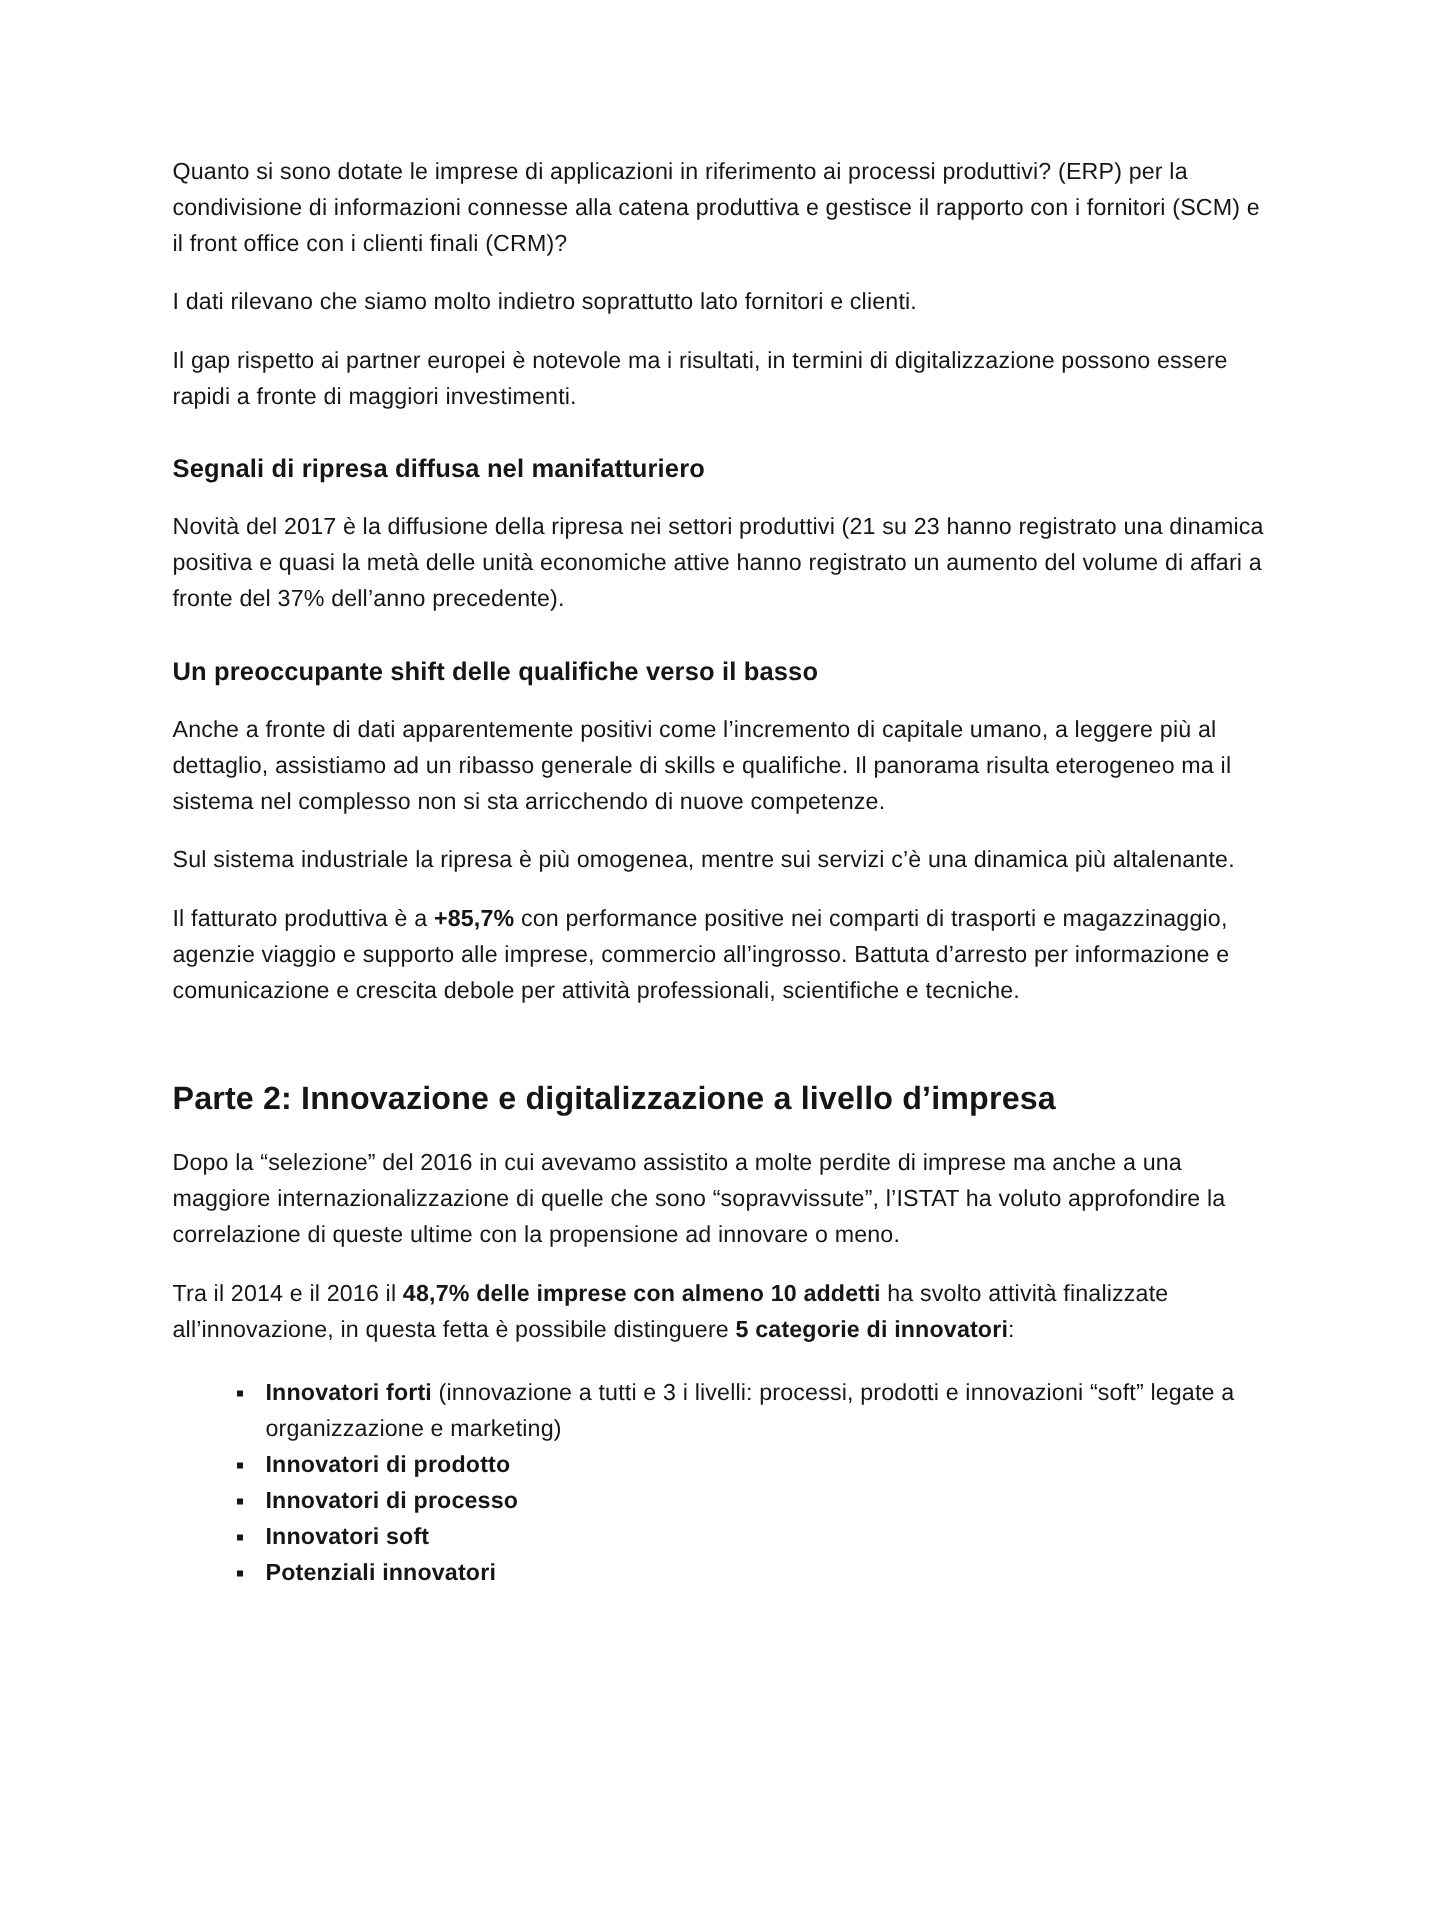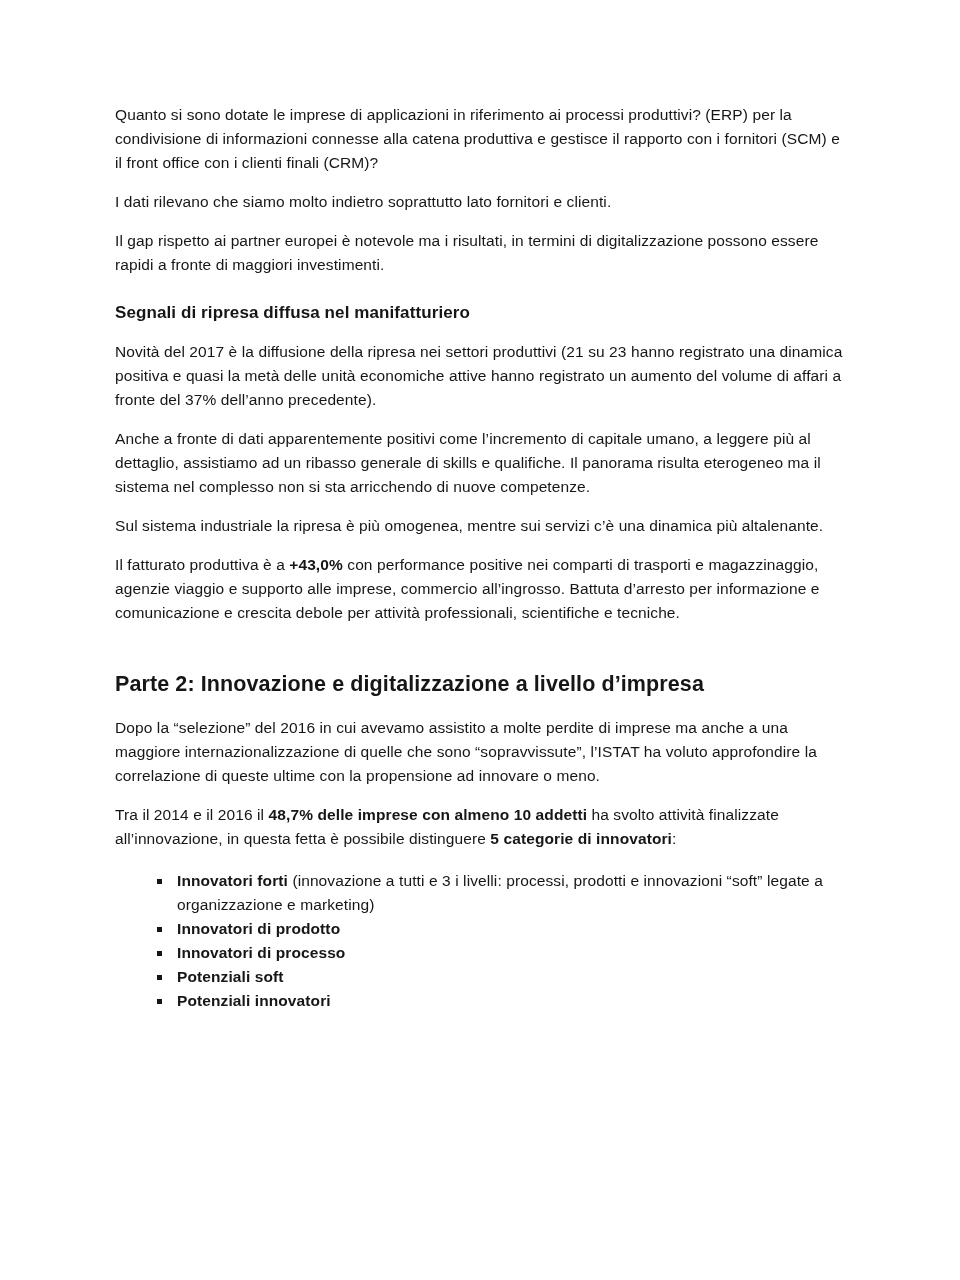--- a/index.html
+++ b/index.html
@@ -62,27 +62,28 @@
 </head>
 <body>
 
 <div class="page">
   <div class="doc-body">
       <p><span>Quanto si sono dotate le imprese di applicazioni in riferimento ai processi produttivi? (ERP) per la condivisione di informazioni connesse alla catena produttiva e gestisce il rapporto con i fornitori (SCM) e il front office con i clienti finali (CRM)?</span></p>
       <p><span>I dati rilevano che siamo molto indietro soprattutto lato fornitori e clienti.</span></p>
       <p><span>Il gap rispetto ai partner europei è notevole ma i risultati, in termini di digitalizzazione possono essere rapidi a fronte di maggiori investimenti.</span></p>
       <h2><b>Segnali di ripresa diffusa nel manifatturiero</b></h2>
       <p><span>Novità del 2017 è la diffusione della ripresa nei settori produttivi (21 su 23 hanno registrato una dinamica positiva e quasi la metà delle unità economiche attive hanno registrato un aumento del volume di affari a fronte del 37% dell’anno precedente).</span></p>
+      <h2><b>Un preoccupante shift delle qualifiche verso il basso</b></h2>
       <p><span>Anche a fronte di dati apparentemente positivi come l’incremento di capitale umano, a leggere più al dettaglio, assistiamo ad un ribasso generale di skills e qualifiche. Il panorama risulta eterogeneo ma il sistema nel complesso non si sta arricchendo di nuove competenze.</span></p>
       <p><span>Sul sistema industriale la ripresa è più omogenea, mentre sui servizi c’è una dinamica più altalenante.</span></p>
-      <p><span>Il fatturato produttiva è a </span><b>+43,0%</b><span> con performance positive nei comparti di trasporti e magazzinaggio, agenzie viaggio e supporto alle imprese, commercio all’ingrosso. Battuta d’arresto per informazione e comunicazione e crescita debole per attività professionali, scientifiche e tecniche.</span></p>
+      <p><span>Il fatturato produttiva è a </span><b>+85,7%</b><span> con performance positive nei comparti di trasporti e magazzinaggio, agenzie viaggio e supporto alle imprese, commercio all’ingrosso. Battuta d’arresto per informazione e comunicazione e crescita debole per attività professionali, scientifiche e tecniche.</span></p>
       <h1><b>Parte 2: Innovazione e digitalizzazione a livello d’impresa</b></h1>
       <p><span>Dopo la “selezione” del 2016 in cui avevamo assistito a molte perdite di imprese ma anche a una maggiore internazionalizzazione di quelle che sono “sopravvissute”, l’ISTAT ha voluto approfondire la correlazione di queste ultime con la propensione ad innovare o meno.</span></p>
       <p><span>Tra il 2014 e il 2016 il </span><b>48,7% delle imprese con almeno 10 addetti</b><span> ha svolto attività finalizzate all’innovazione, in questa fetta è possibile distinguere </span><b>5 categorie di innovatori</b><span>:</span></p>
       <ul>
         <li><b>Innovatori forti</b><span> (innovazione a tutti e 3 i livelli: processi, prodotti e innovazioni “soft” legate a organizzazione e marketing)</span></li>
         <li><b>Innovatori di prodotto</b></li>
         <li><b>Innovatori di processo</b></li>
-        <li><b>Potenziali soft</b></li>
+        <li><b>Innovatori soft</b></li>
         <li><b>Potenziali innovatori</b></li>
       </ul>
     </div>
 </div>
 
 </body></html>

